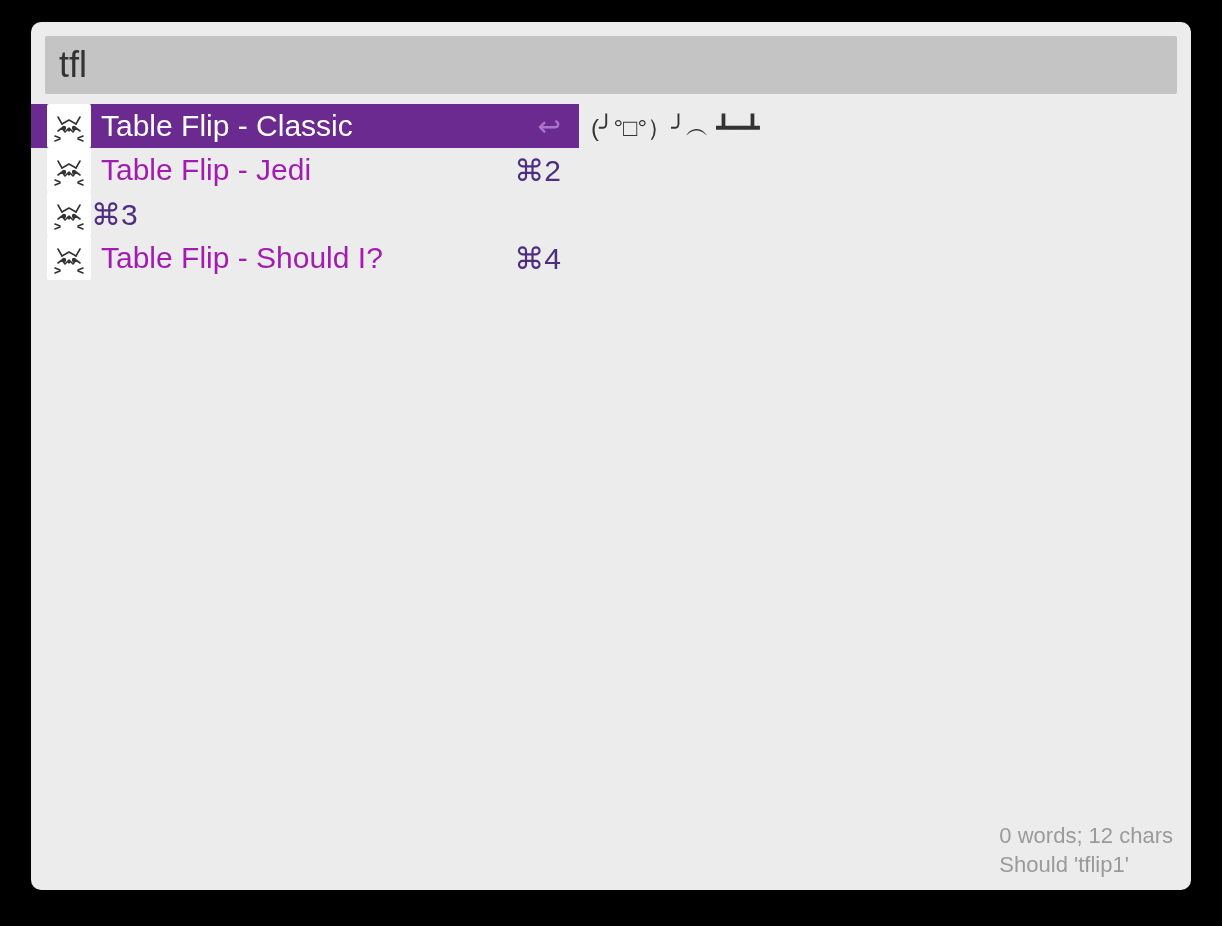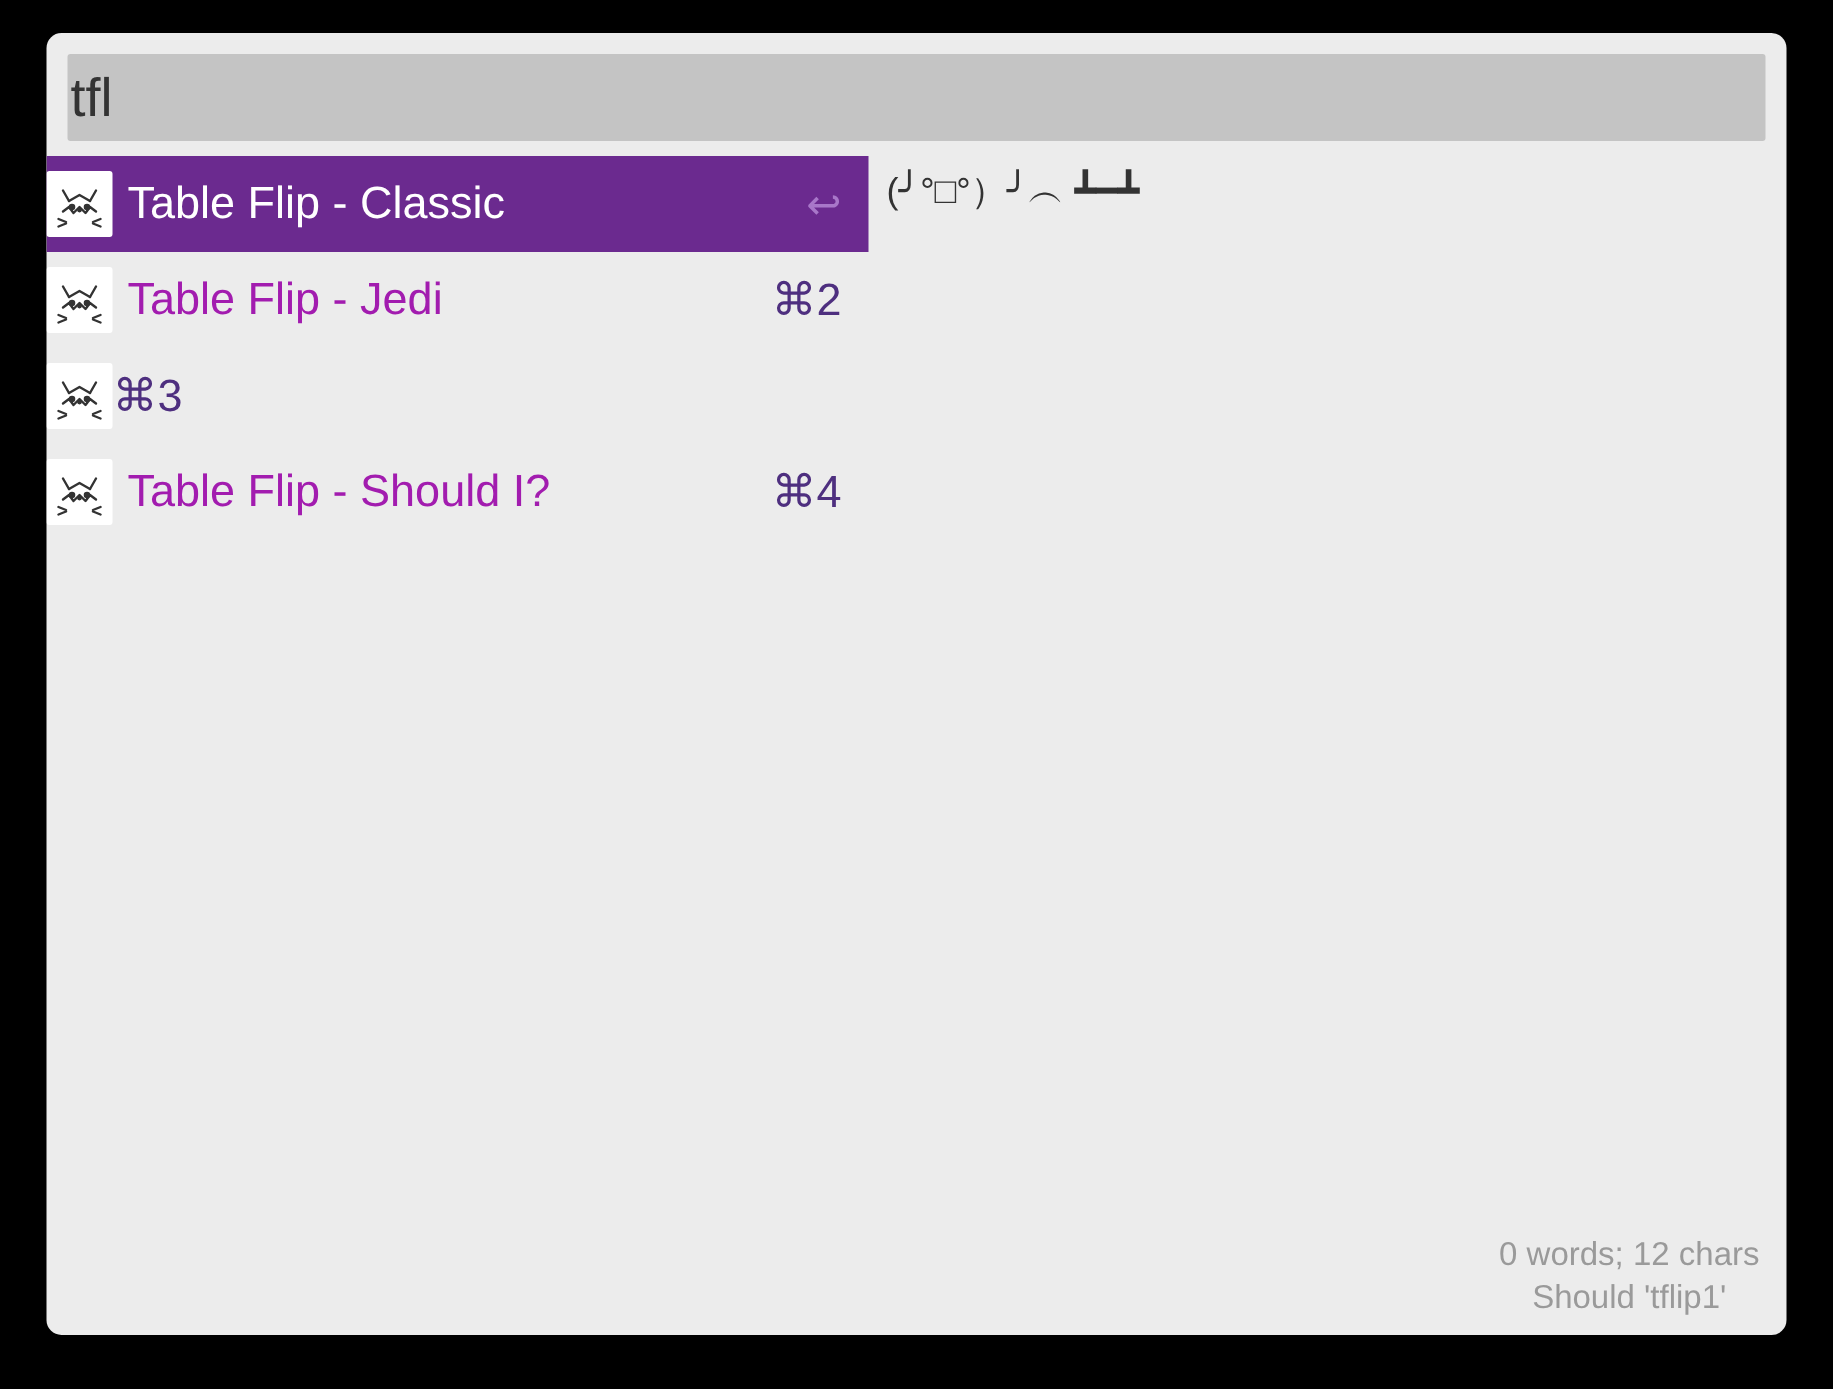--- a/index.html
+++ b/index.html
@@ -28,40 +28,40 @@
       overflow: hidden;
     }
     .search-bar {
       margin: 14px 14px 10px 14px;
       height: 58px;
       background: #c4c4c4;
       border: none;
       font-size: 36px;
       font-weight: 400;
       color: #333;
-      padding: 0 2px;
+      padding: 0 14px;
       outline: none;
       border-radius: 2px;
     }
     .body-area {
       flex: 1;
       display: flex;
       flex-direction: row;
       position: relative;
     }
     .results-column {
       width: 548px;
       display: flex;
       flex-direction: column;
     }
     .result-row {
       display: flex;
       align-items: center;
-      height: 64px;
-      padding: 0 12px 0 0;
+      height: 44px;
+      padding: 0 12px 0 16px;
       cursor: pointer;
     }
     .result-row.selected {
       background: #6b2a8f;
     }
     .icon-box {
       width: 44px;
       height: 44px;
       background: #fff;
       border-radius: 2px;
@@ -113,21 +113,21 @@
     .preview-text {
       font-size: 24px;
       color: #333;
       font-family: "Helvetica Neue", Arial, sans-serif;
       line-height: 1.2;
     }
     .meta-block {
       position: absolute;
       bottom: 10px;
       right: 18px;
-      text-align: center;
+      text-align: left;
       color: #9a9a9a;
       font-size: 22px;
       line-height: 1.35;
     }
   </style>
 </head>
 <body>
 
 <div class="window">
   <input class="search-bar" type="text" value="tfl" style="">

